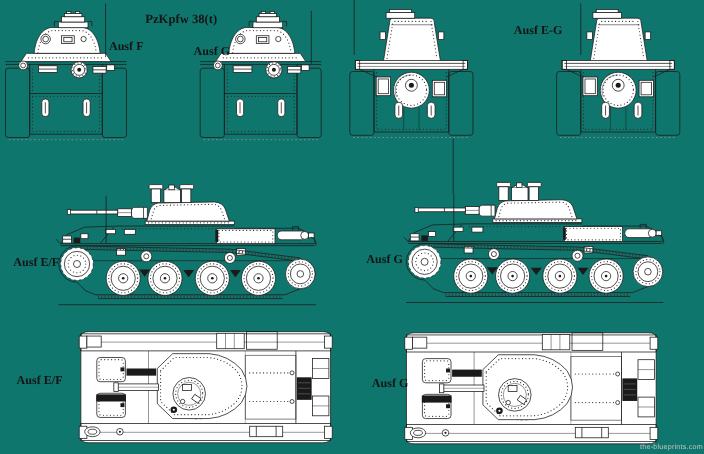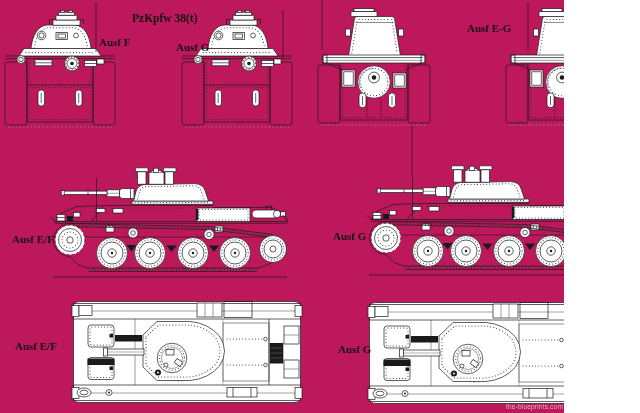--- a/index.html
+++ b/index.html
@@ -1,17 +1,17 @@
 <!DOCTYPE html>
 <html><head>
 <meta charset="utf-8">
 <style>
   html,body { margin:0; padding:0; background:#ffffff; }
   .sheet {
-    position:relative; width:564px; height:413px; background:#be185d;
+    position:relative; width:640px; height:413px; background:#0f766e;
     overflow:hidden; font-family:"Liberation Serif", serif;
   }
   .art { position:absolute; left:0; top:0; }
   .lbl {
     position:absolute; font-family:"Liberation Serif", serif;
     font-weight:bold; font-size:11px; color:#141414; white-space:nowrap;
     line-height:1;
   }
   .lbl.title { font-size:11.5px; }
   .watermark {

